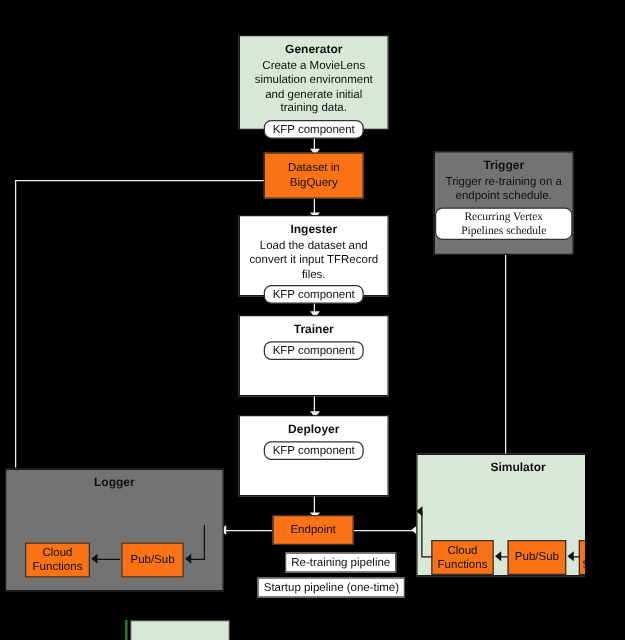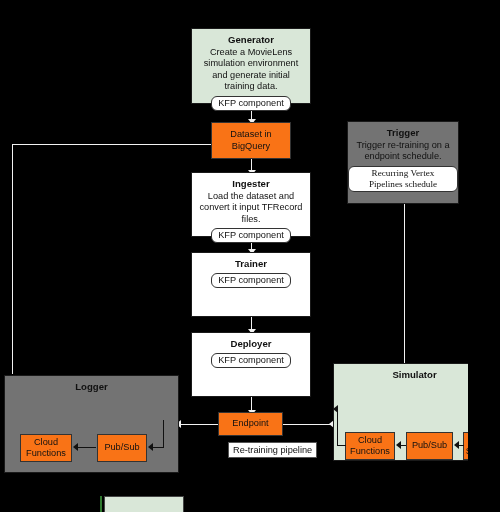--- a/index.html
+++ b/index.html
@@ -148,19 +148,20 @@
   <div class="pill" style="left:463px;top:408px;width:47px;height:28px;">Cloud Scheduler</div>
   <div class="ilnh" style="position:absolute;left:400px;top:421px;width:6px;"></div>
   <div class="arw iarw-l" style="left:396px;top:417px;"></div>
   <div class="ilnh" style="position:absolute;left:457px;top:421px;width:7px;"></div>
   <div class="arw iarw-l" style="left:454px;top:417px;"></div>
   <div class="ilnv" style="position:absolute;left:337px;top:385px;height:36px;"></div>
   <div class="ilnh" style="position:absolute;left:337px;top:421px;width:9px;"></div>
   <div class="arw" style="left:333px;top:381px;border-top:4px solid transparent;border-bottom:4px solid transparent;border-right:5px solid #111;"></div>
 
   <div class="striplabel" style="left:228px;top:418px;">Re-training pipeline</div>
+  <div class="striplabel" style="left:206px;top:438px;">Startup pipeline (one-time)</div>
 
   <div class="swatch green" style="left:104px;top:472px;width:80px;height:22px;"></div>
   <div class="swatch-bar" style="left:100px;top:472px;height:22px;background:#2f7a2f;"></div>
   <div class="swatch cream" style="left:104px;top:500px;width:80px;height:22px;"></div>
   <div class="swatch-bar" style="left:100px;top:500px;height:22px;background:#b8860b;"></div>
 
 </div>
 
 </body></html>

